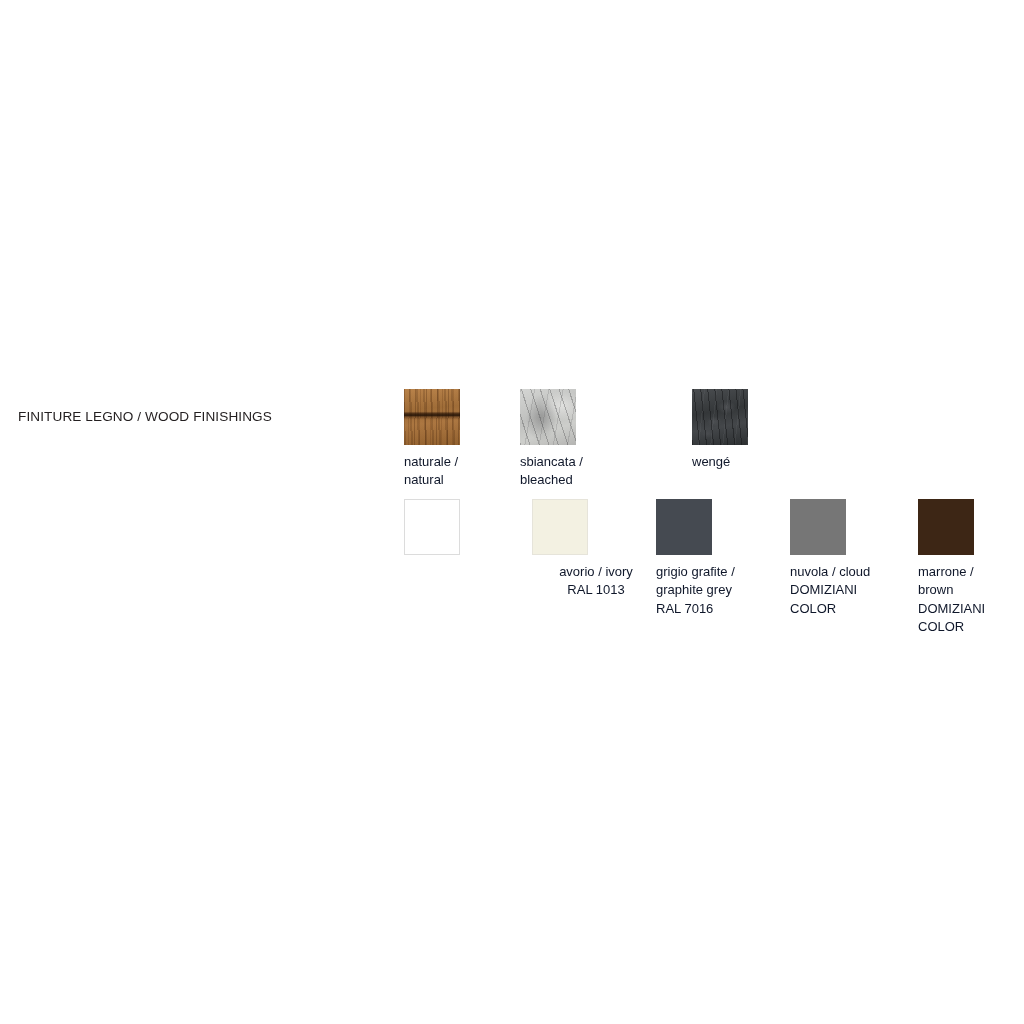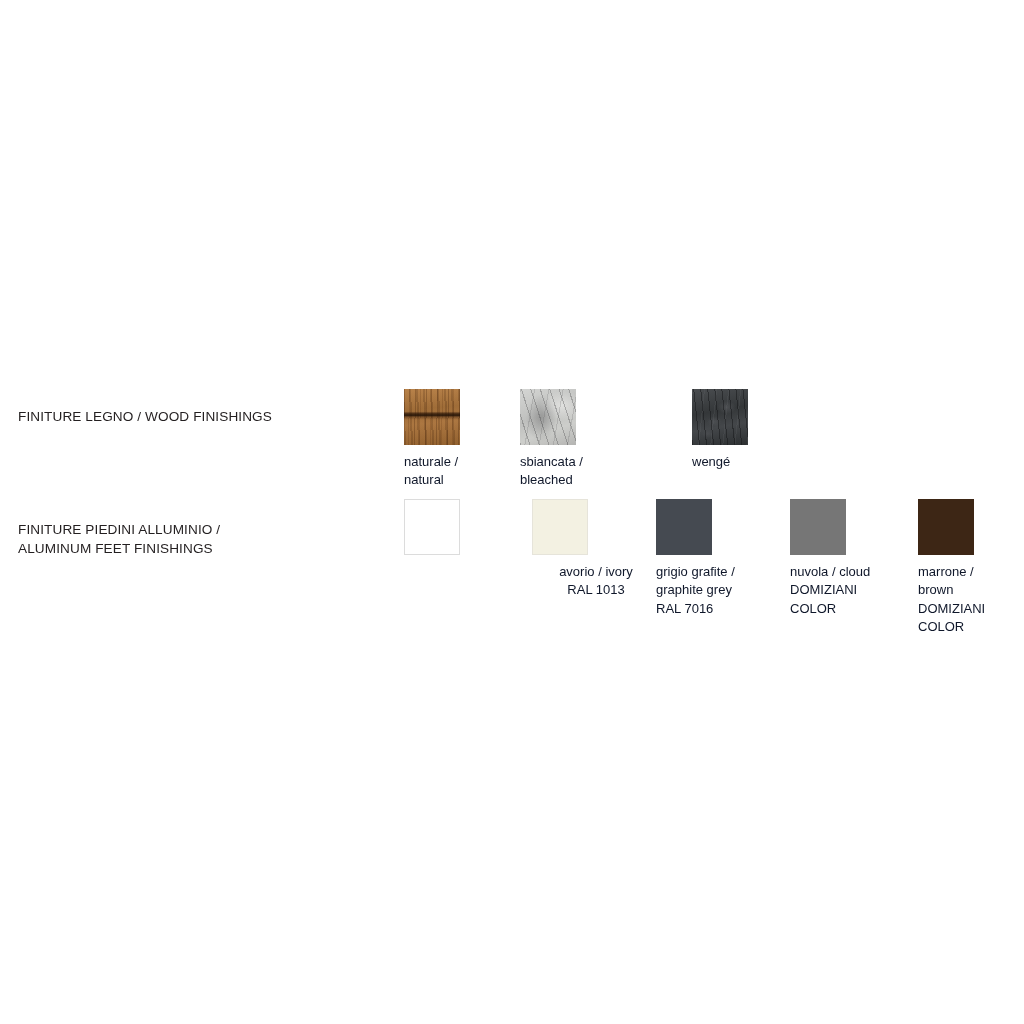--- a/index.html
+++ b/index.html
@@ -137,22 +137,20 @@
 bleached</div>
     </div>
 
     <div class="swatch-cell" style="left:256px;margin-left:32px;">
       <span class="chip chip-wenge"></span>
       <div class="caption">wengé</div>
     </div>
 
   </div>
 
-  <div class="section-heading" id="heading-feet">FINITURE PIEDINI ALLUMINIO /
-ALUMINUM FEET FINISHINGS</div>
 
   <div class="row" id="row-feet">
 
     <div class="swatch-cell" style="left:0px;">
       <span class="chip bordered" style="background:#ffffff;"></span>
     </div>
 
     <div class="swatch-cell" style="left:128px;text-align:center;">
       <span class="chip thin-edge" style="background:#f3f1e2;"></span>
       <div class="caption">avorio / ivory

